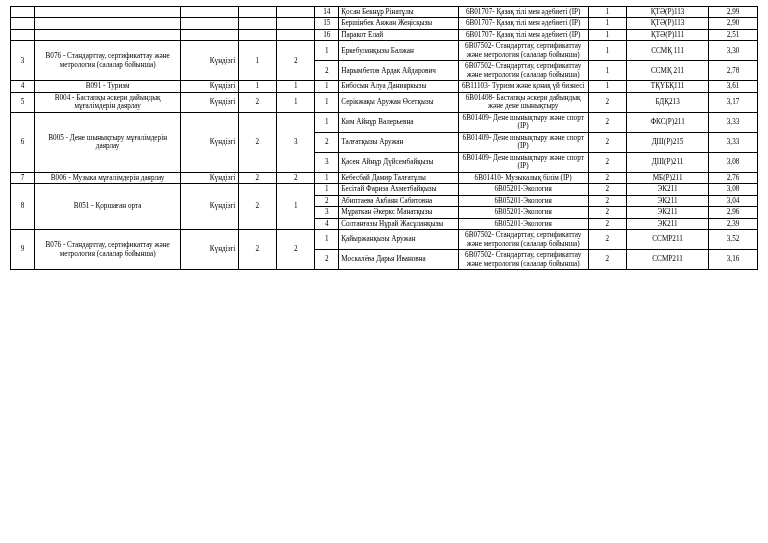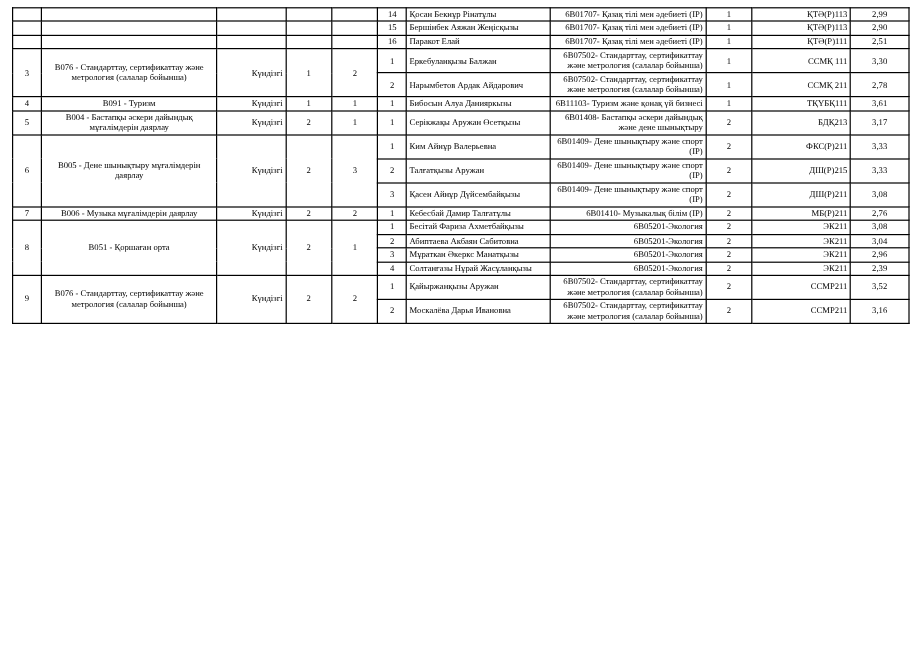--- a/index.html
+++ b/index.html
@@ -35,23 +35,23 @@
     word-wrap: break-word;
     overflow-wrap: break-word;
   }
   .c-num      { width: 18px;  text-align: center; }
   .c-spec     { width: 136px; text-align: center; padding-left: 4px; }
   .c-form     { width: 50px;  text-align: right; }
   .c-q1       { width: 32px;  text-align: center; }
   .c-q2       { width: 32px;  text-align: center; }
   .c-idx      { width: 18px;  text-align: center; }
   .c-name     { width: 110px; text-align: left; padding-left: 3px; }
-  .c-prog     { width: 120px; text-align: right; padding-left: 3px; }
+  .c-prog     { width: 120px; text-align: center; padding-left: 3px; }
   .c-cnt      { width: 32px;  text-align: center; }
-  .c-code     { width: 74px;  text-align: right; margin-top: 30px; }
+  .c-code     { width: 74px;  text-align: center; margin-top: 30px; }
   .c-score    { width: 42px;  text-align: center; }
   .blank { }
 </style>
 </head>
 <body>
 
 <div class="page">
   <table class="doc">
     <tbody>
 

